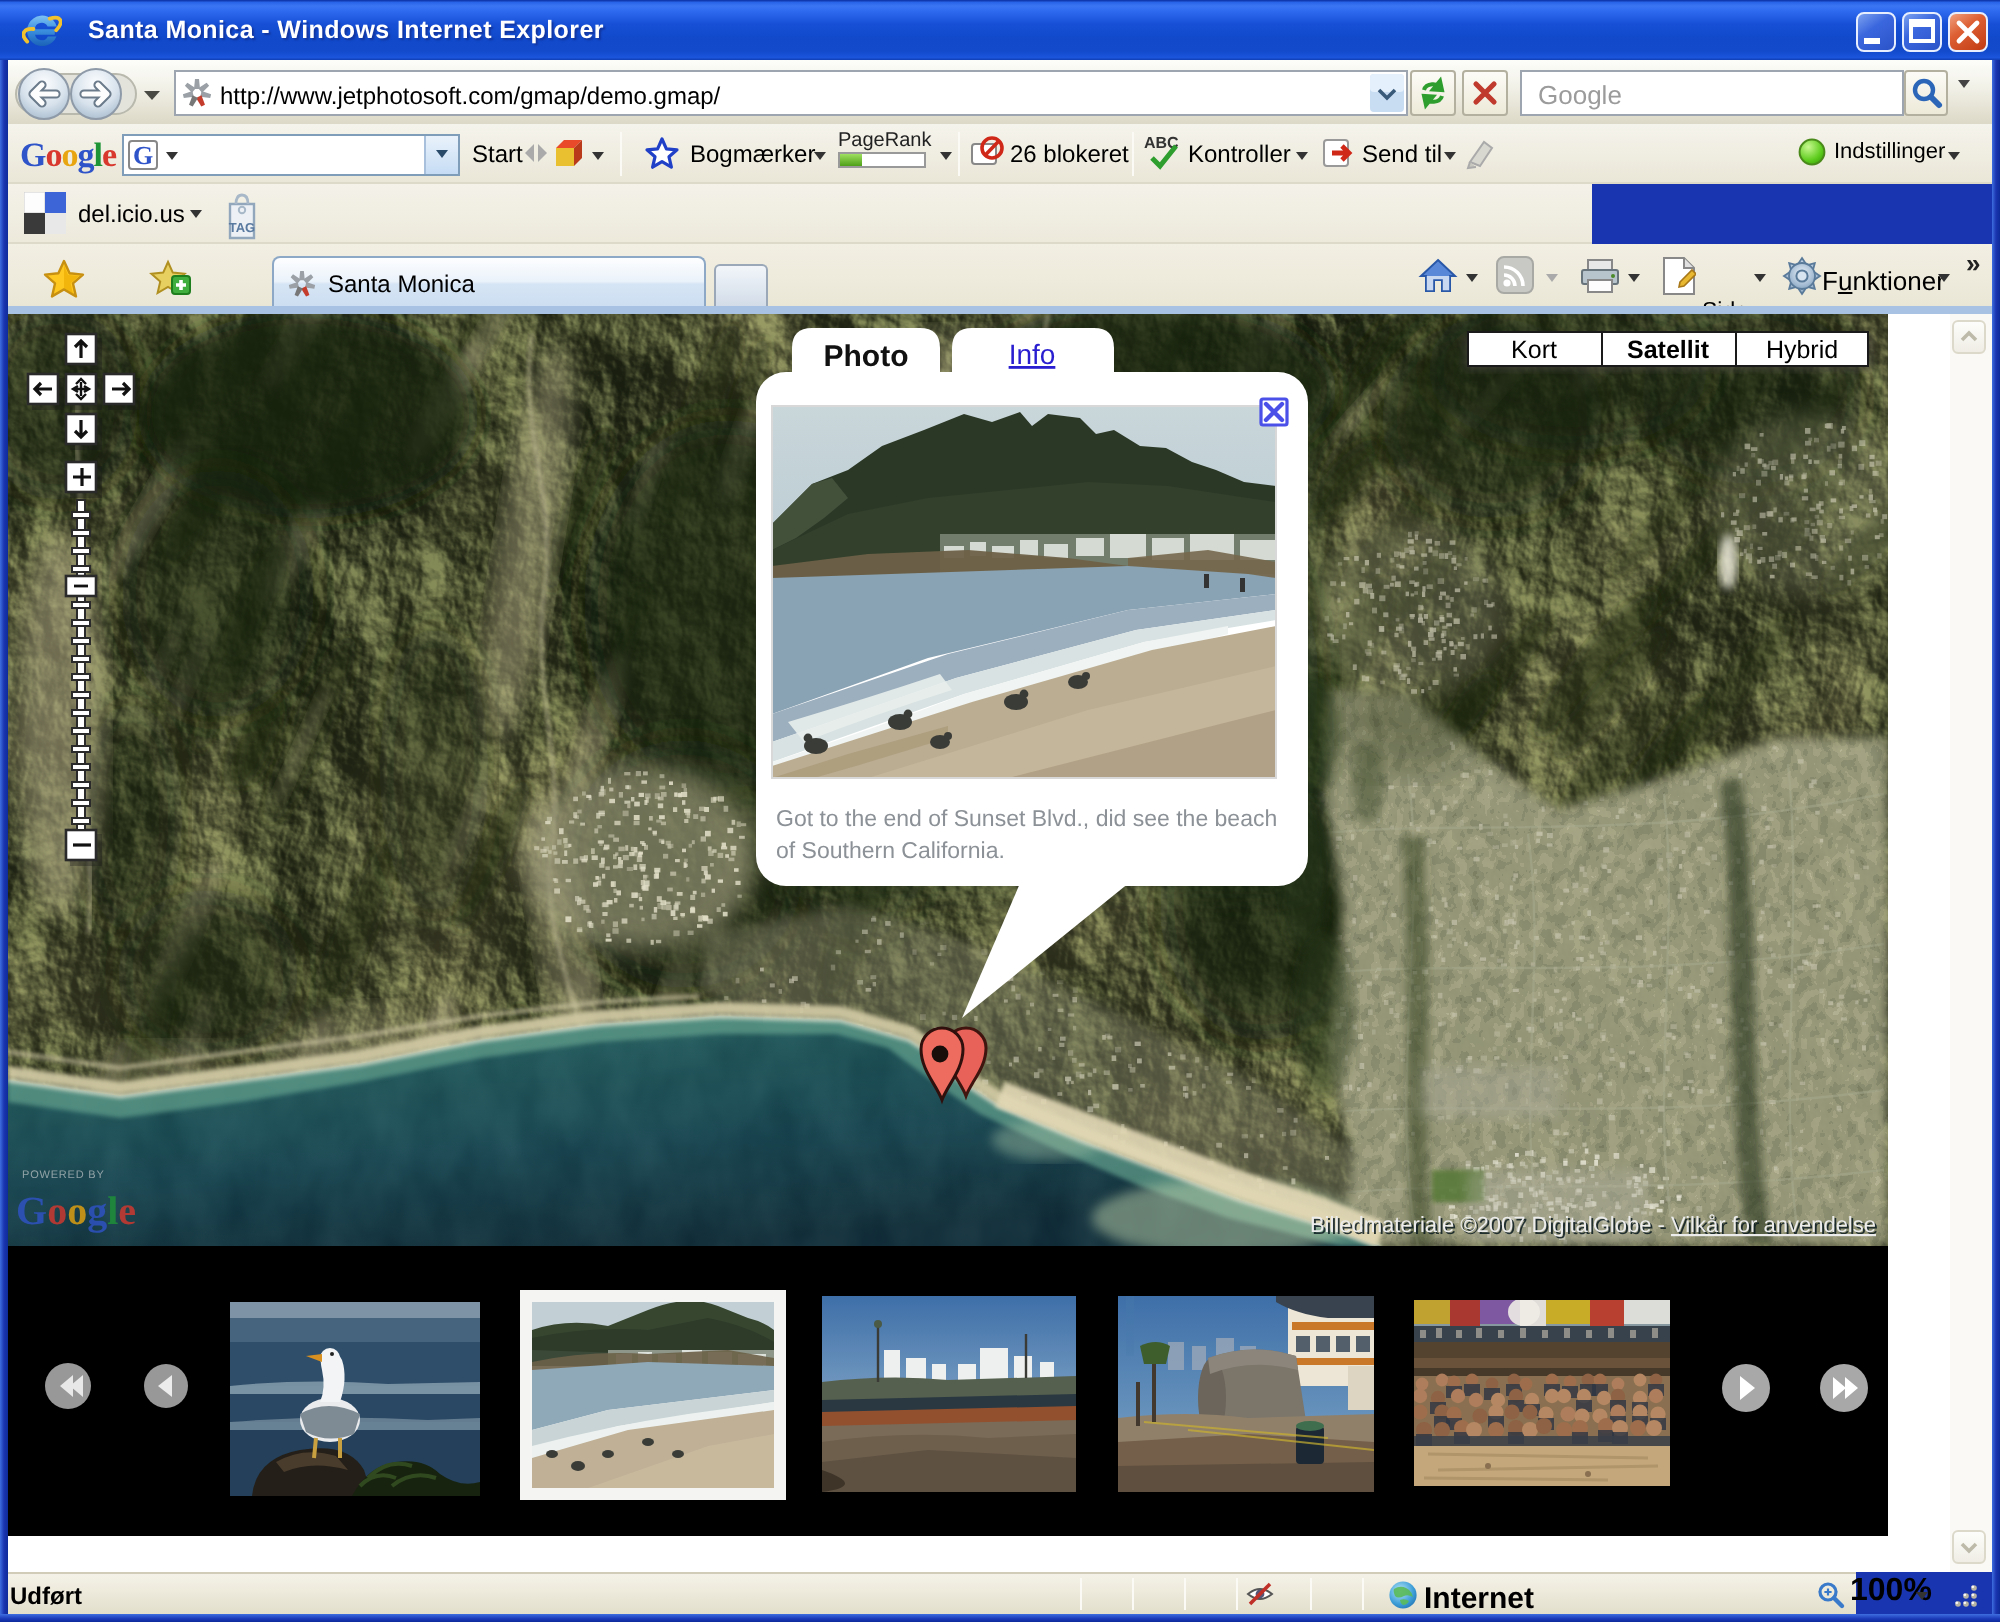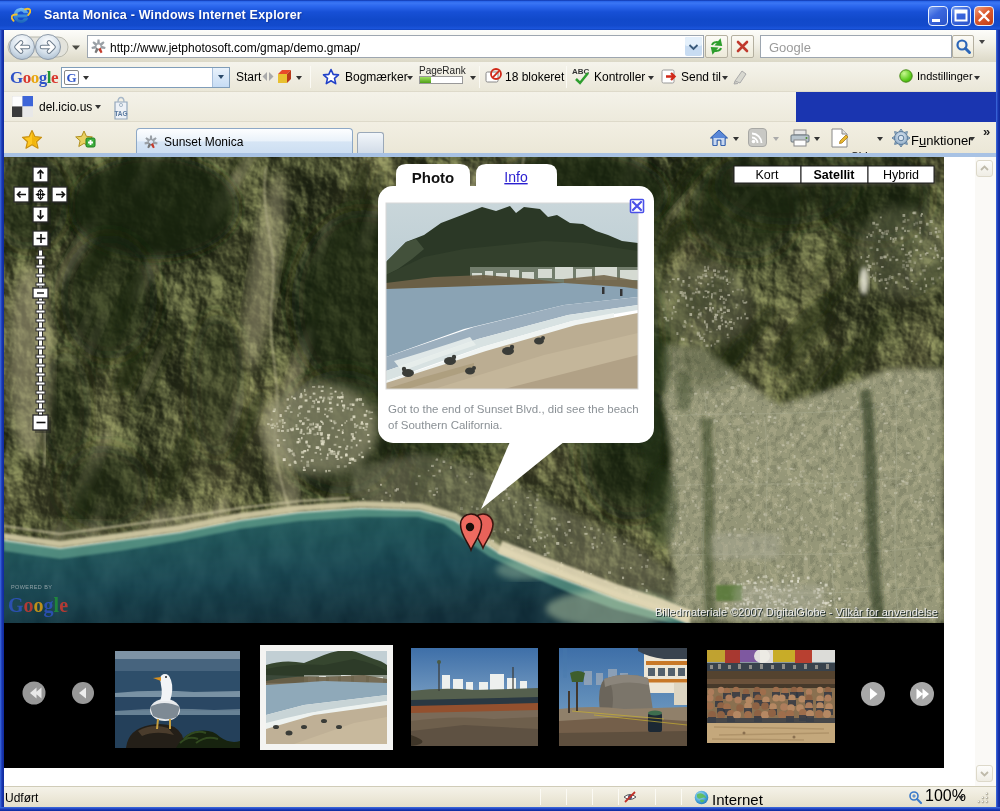--- a/index.html
+++ b/index.html
@@ -43,22 +43,22 @@
   border-right:3.5px solid transparent; border-top:4px solid #333; }
 .tsep { position:absolute; width:1px; height:22px; top:4px; background:#C9C5B2; border-right:1px solid #FBFAF4; }
 
 
 #page { position:absolute; left:4px; top:157px; width:975px; height:629px; background:#fff; }
 #mapwrap { position:absolute; left:0; top:0; width:940px; height:600px; overflow:hidden; }
 #blackstrip { position:absolute; left:0; top:466px; width:940px; height:145px; background:#000; }
 #scrollbar { position:absolute; left:975px; top:157px; width:21px; height:629px; background:#FAF9F6; }
 
 
-#statusbar { position:absolute; left:0px; top:786px; width:1000px; height:21px;
-  background:linear-gradient(180deg,#F4F2E8 0%,#EDE9DA 50%,#E3DFCC 100%); border-top:1px solid #D0CCB8; }
+#statusbar { position:absolute; left:0px; top:786px; width:928px; height:21px;
+  background:linear-gradient(180deg,#F4F2E8 0%,#EDE9DA 50%,#E3DFCC 100%); border-top:1px solid #D0CCB8;font-weight:bold; }
 #bottomborder { position:absolute; left:0; top:807px; width:1000px; height:4px;
   background:linear-gradient(180deg,#3E6FE0 0%,#1A39B8 60%,#0E2B9A 100%); }
 #leftborder { position:absolute; left:0; top:30px; width:4px; height:777px;
   background:linear-gradient(90deg,#3E6FE0 0%,#1A35B0 50%,#0E2B9A 100%); }
 #rightborder { position:absolute; left:996px; top:30px; width:4px; height:777px;
   background:linear-gradient(90deg,#3E6FE0 0%,#1A35B0 50%,#0E2B9A 100%); }
 </style>
 </head>
 <body>
 <div id="titlebar"></div>
@@ -178,21 +178,21 @@
   <div class="abs" style="left:419px;top:14px;width:44px;height:8px;border:1px solid #999;background:#fff">
     <div style="width:11px;height:100%;background:linear-gradient(180deg,#9FE060,#4FA018)"></div>
   </div>
   <div class="ddarrow" style="left:470px;top:14px"></div>
   <div class="tsep" style="left:479px"></div>
   <svg class="abs" style="left:485px;top:6px" width="17" height="17" viewBox="0 0 17 17">
     <rect x="1" y="4" width="12" height="10" rx="1.5" fill="#fff" stroke="#888"></rect>
     <circle cx="11" cy="6" r="5" fill="none" stroke="#D02818" stroke-width="1.8"></circle>
     <path d="M7.8 9.4 L14.2 2.8" stroke="#D02818" stroke-width="1.8"></path>
   </svg>
-  <span class="tbtext" style="left:505px;top:8px">18 blokeret</span>
+  <span class="tbtext" style="left:505px;top:8px">26 blokeret</span>
   <div class="tsep" style="left:566px"></div>
   <svg class="abs" style="left:572px;top:4px" width="19" height="21" viewBox="0 0 19 21">
     <text x="0" y="8" font-size="8" font-weight="bold" fill="#333" font-family="Liberation Sans,sans-serif">ABC</text>
     <path d="M4 13 L8 17 L16 7" stroke="#2E9E2E" stroke-width="2.5" fill="none"></path>
   </svg>
   <span class="tbtext" style="left:594px;top:8px">Kontroller</span>
   <div class="ddarrow" style="left:648px;top:14px"></div>
   <svg class="abs" style="left:661px;top:6px" width="17" height="17" viewBox="0 0 17 17">
     <rect x="1" y="2" width="12" height="13" rx="1.5" fill="#fff" stroke="#999"></rect>
     <path d="M5 8.5 L13 8.5 M10 5 L13.5 8.5 L10 12" stroke="#D02818" stroke-width="2.4" fill="none"></path>
@@ -253,21 +253,21 @@
           <path d="M-1 -7 L1 -7 L1.5 -2 L-1.5 -2 Z"></path>
           <path d="M-1 -7 L1 -7 L1.5 -2 L-1.5 -2 Z" transform="rotate(51)"></path>
           <path d="M-1 -7 L1 -7 L1.5 -2 L-1.5 -2 Z" transform="rotate(103)"></path>
           <path d="M-1 -7 L1 -7 L1.5 -2 L-1.5 -2 Z" transform="rotate(257)"></path>
           <path d="M-1 -7 L1 -7 L1.5 -2 L-1.5 -2 Z" transform="rotate(309)"></path>
         </g>
         <path d="M-1 -7 L1 -7 L1.5 -2 L-1.5 -2 Z" transform="rotate(154)" fill="#C43C2C"></path>
         <path d="M-1 -7 L1 -7 L1.5 -2 L-1.5 -2 Z" transform="rotate(206)" fill="#777"></path>
       </g>
     </svg>
-    <span class="abs" style="left:27px;top:6px;font-size:12px;color:#000">Sunset Monica</span>
+    <span class="abs" style="left:27px;top:6px;font-size:12px;color:#000">Santa Monica</span>
   </div>
   <div class="abs" style="left:357px;top:10px;width:27px;height:21px;background:linear-gradient(180deg,#F2F6FA,#D2DCE8);border:1px solid #9AA8B8;border-bottom:none;border-radius:3px 3px 0 0"></div>
   <svg class="abs" style="left:709px;top:6px" width="20" height="20" viewBox="0 0 20 20">
     <path d="M10 2 L18.5 10 L16 10 L16 17.5 L12 17.5 L12 12 L8 12 L8 17.5 L4 17.5 L4 10 L1.5 10 Z" fill="#5A88D8" stroke="#2A58A8" stroke-width="1"></path>
     <path d="M4 10 L4 17.5 L8 17.5 L8 12 L12 12 L12 17.5 L16 17.5 L16 10" fill="#C8D8F0" stroke="#2A58A8" stroke-width="0.8"></path>
   </svg>
   <div class="ddarrow" style="left:733px;top:15px"></div>
   <svg class="abs" style="left:748px;top:6px" width="19" height="19" viewBox="0 0 19 19">
     <rect x="0.5" y="0.5" width="18" height="18" rx="3.5" fill="#C8C8C4" stroke="#A8A8A4"></rect>
     <circle cx="5.5" cy="13.5" r="1.8" fill="#fff"></circle>

